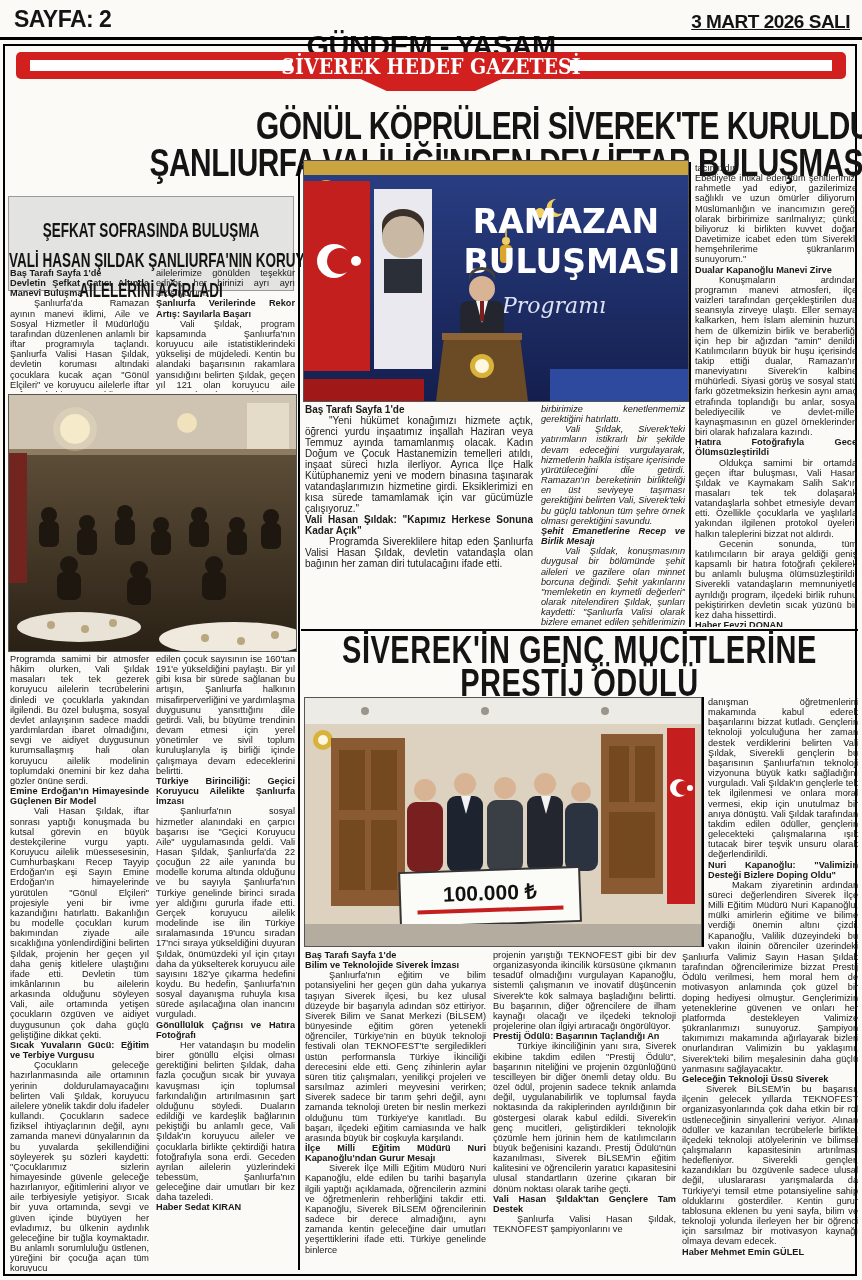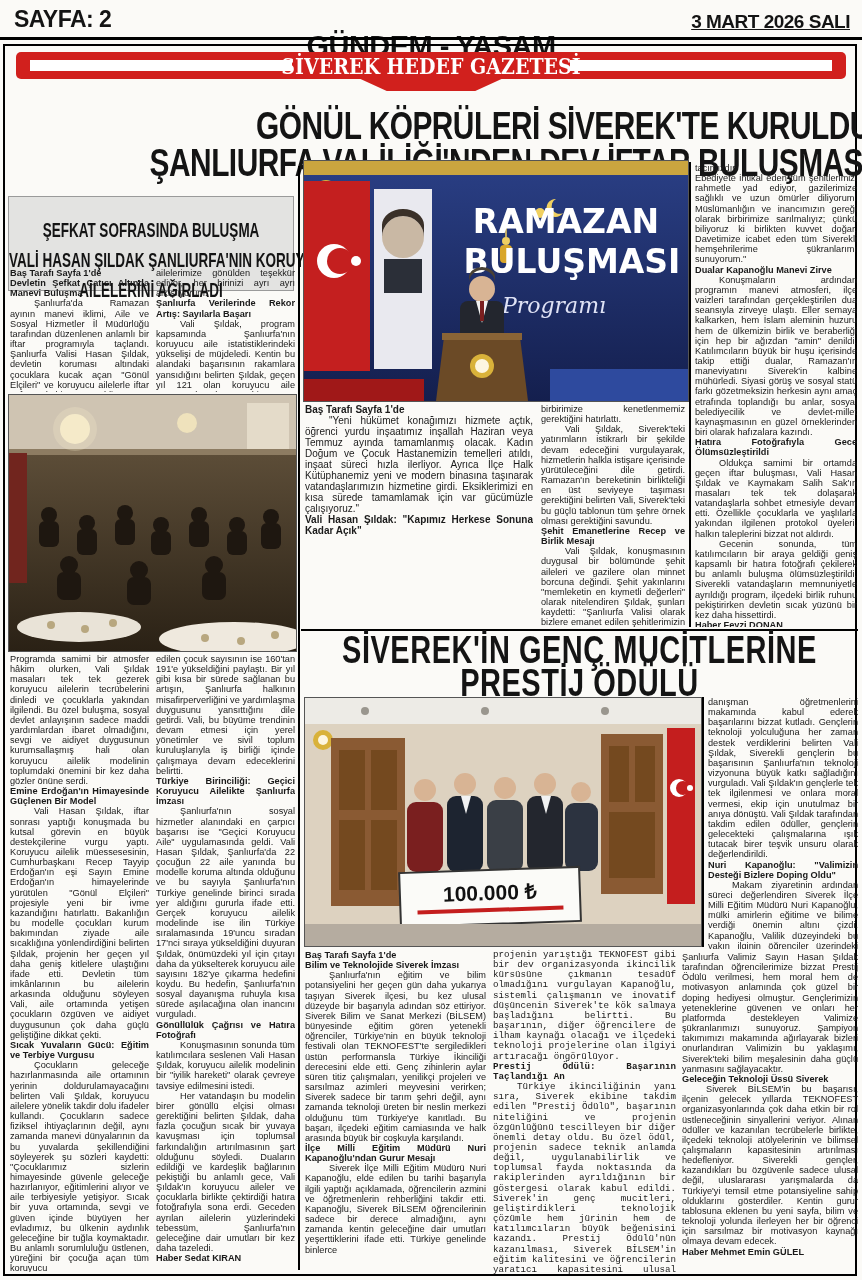--- a/index.html
+++ b/index.html
@@ -42,26 +42,26 @@
   .blk.body{text-indent:24px;}
   .blk.sub{font-weight:bold;}
   .blk.byline{font-weight:bold;}
   #colA{font-size:10px;line-height:11px;}
   
   #colL1{left:10px;top:268px;width:139px;height:124px;}
   #colL2{left:156px;top:268px;width:139px;height:124px;}
   #colL1b{left:10px;top:654px;width:139px;height:618px;}
   #colL2b{left:156px;top:654px;width:139px;height:618px;}
   #colA{left:305px;top:404px;width:228px;height:223px;}
-  #colB{left:541px;top:404px;width:144px;height:223px;}
+  #colB{left:541px;top:404px;width:144px;height:223px;font-style:italic;}
   #colC{left:695px;top:163px;width:162px;height:464px;}
   #colDtop{left:708px;top:697px;width:150px;height:252px;}
   #colDbot{left:682px;top:952px;width:176px;height:322px;}
   #colE{left:305px;top:950px;width:181px;height:324px;}
-  #colF{left:493px;top:950px;width:183px;height:324px;font-family:Liberation Mono, monospace;}
+  #colF{left:493px;top:950px;width:183px;height:324px;}
   
   .vrule{background:#000;width:2px;}
   #rule-left{left:298px;top:166px;height:1104px;}
   #rule-mid{left:689px;top:162px;height:465px;}
   #rule-d{left:702px;top:697px;height:250px;}
   #rule-h2{left:301px;top:629px;width:557px;height:2px;background:#000;}
   
   .photo{display:block;border:1px solid #555;background:#888;}
   #photo1{left:8px;top:394px;}
   #photo2{left:303px;top:160px;}
@@ -108,28 +108,28 @@
     <p class="blk sub">Emine Erdoğan'ın Himayesinde Güçlenen Bir Model</p>
     <p class="blk body">Vali Hasan Şıldak, iftar sonrası yaptığı konuşmada bu kutsal görevin en büyük destekçilerine vurgu yaptı. Koruyucu ailelik müessesesinin, Cumhurbaşkanı Recep Tayyip Erdoğan'ın eşi Sayın Emine Erdoğan'ın himayelerinde yürütülen "Gönül Elçileri" projesiyle yeni bir ivme kazandığını hatırlattı. Bakanlığın bu modelle çocukları kurum bakımından ziyade aile sıcaklığına yönlendirdiğini belirten Şıldak, projenin her geçen yıl daha geniş kitlelere ulaştığını ifade etti. Devletin tüm imkânlarının bu ailelerin arkasında olduğunu söyleyen Vali, aile ortamında yetişen çocukların özgüven ve aidiyet duygusunun çok daha güçlü geliştiğine dikkat çekti.</p>
     <p class="blk sub">Sıcak Yuvaların Gücü: Eğitim ve Terbiye Vurgusu</p>
     <p class="blk body">Çocukların geleceğe hazırlanmasında aile ortamının yerinin doldurulamayacağını belirten Vali Şıldak, koruyucu ailelere yönelik takdir dolu ifadeler kullandı. Çocukların sadece fiziksel ihtiyaçlarının değil, aynı zamanda manevi dünyalarının da bu yuvalarda şekillendiğini söyleyerek şu sözleri kaydetti: "Çocuklarımız sizlerin himayesinde güvenle geleceğe hazırlanıyor, eğitimlerini alıyor ve aile terbiyesiyle yetişiyor. Sıcak bir yuva ortamında, sevgi ve güven içinde büyüyen her evladımız, bu ülkenin aydınlık geleceğine bir tuğla koymaktadır. Bu anlamlı sorumluluğu üstlenen, yüreğini bir çocuğa açan tüm koruyucu</p>
   </div>
 <div class="abs col" id="colL2b">
     <p class="blk flush">edilen çocuk sayısının ise 160'tan 191'e yükseldiğini paylaştı. Bir yıl gibi kısa bir sürede sağlanan bu artışın, Şanlıurfa halkının misafirperverliğini ve yardımlaşma duygusunu yansıttığını dile getirdi. Vali, bu büyüme trendinin devam etmesi için yerel yönetimler ve sivil toplum kuruluşlarıyla iş birliği içinde çalışmaya devam edeceklerini belirtti.</p>
     <p class="blk sub">Türkiye Birinciliği: Geçici Koruyucu Ailelikte Şanlıurfa İmzası</p>
     <p class="blk body">Şanlıurfa'nın sosyal hizmetler alanındaki en çarpıcı başarısı ise "Geçici Koruyucu Aile" uygulamasında geldi. Vali Hasan Şıldak, Şanlıurfa'da 22 çocuğun 22 aile yanında bu modelle koruma altında olduğunu ve bu sayıyla Şanlıurfa'nın Türkiye genelinde birinci sırada yer aldığını gururla ifade etti. Gerçek koruyucu ailelik modelinde ise ilin Türkiye sıralamasında 19'uncu sıradan 17'nci sıraya yükseldiğini duyuran Şıldak, önümüzdeki yıl için çıtayı daha da yükselterek koruyucu aile sayısını 182'ye çıkarma hedefini koydu. Bu hedefin, Şanlıurfa'nın sosyal dayanışma ruhuyla kısa sürede aşılacağına olan inancını vurguladı.</p>
     <p class="blk sub">Gönüllülük Çağrısı ve Hatıra Fotoğrafı</p>
-    <p class="blk body">Konuşmasının sonunda tüm katılımcılara seslenen Vali Hasan Şıldak, koruyucu ailelik modelinin bir "iyilik hareketi" olarak çevreye tavsiye edilmesini istedi.</p>
     <p class="blk body">Her vatandaşın bu modelin birer gönüllü elçisi olması gerektiğini belirten Şıldak, daha fazla çocuğun sıcak bir yuvaya kavuşması için toplumsal farkındalığın artırılmasının şart olduğunu söyledi. Duaların edildiği ve kardeşlik bağlarının pekiştiği bu anlamlı gece, Vali Şıldak'ın koruyucu aileler ve çocuklarla birlikte çektirdiği hatıra fotoğrafıyla sona erdi. Geceden ayrılan ailelerin yüzlerindeki tebessüm, Şanlıurfa'nın geleceğine dair umutları bir kez daha tazeledi.</p>
     <p class="blk byline">Haber Sedat KIRAN</p>
   </div>
 <div class="abs col" id="colA">
     <p class="blk sub">Baş Tarafı Sayfa 1'de</p>
     <p class="blk body">"Yeni hükümet konağımızı hizmete açtık, öğrenci yurdu inşaatımız inşallah Haziran veya Temmuz ayında tamamlanmış olacak. Kadın Doğum ve Çocuk Hastanemizin temelleri atıldı, inşaat süreci hızla ilerliyor. Ayrıca İlçe Halk Kütüphanemiz yeni ve modern binasına taşınarak vatandaşlarımızın hizmetine girdi. Eksiklerimizi en kısa sürede tamamlamak için var gücümüzle çalışıyoruz."</p>
     <p class="blk sub">Vali Hasan Şıldak: "Kapımız Herkese Sonuna Kadar Açık"</p>
+    <p class="blk body">Programda Sivereklilere hitap eden Şanlıurfa Valisi Hasan Şıldak, devletin vatandaşla olan bağının her zaman diri tutulacağını ifade etti.</p>
   </div>
 <div class="abs col" id="colB">
     <p class="blk flush">birbirimize kenetlenmemiz gerektiğini hatırlattı.</p>
     <p class="blk body">Vali Şıldak, Siverek'teki yatırımların istikrarlı bir şekilde devam edeceğini vurgulayarak, hizmetlerin halkla istişare içerisinde yürütüleceğini dile getirdi. Ramazan'ın bereketinin birlikteliği en üst seviyeye taşıması gerektiğini belirten Vali, Siverek'teki bu güçlü tablonun tüm şehre örnek olması gerektiğini savundu.</p>
     <p class="blk sub">Şehit Emanetlerine Recep ve Birlik Mesajı</p>
     <p class="blk body">Vali Şıldak, konuşmasının duygusal bir bölümünde şehit aileleri ve gazilere olan minnet borcuna değindi. Şehit yakınlarını "memleketin en kıymetli değerleri" olarak nitelendiren Şıldak, şunları kaydetti: "Şanlıurfa Valisi olarak bizlere emanet edilen şehitlerimizin ailelerini her zaman ön planda tutacağız. Onlar bu topraklarının asıl sahipleri ve baş</p>
   </div>
 <div class="abs col" id="colC">
     <p class="blk flush">tacımızdır.</p>
     <p class="blk flush">Ebediyete intikal eden tüm şehitlerimizi rahmetle yad ediyor, gazilerimize sağlıklı ve uzun ömürler diliyorum. Müslümanlığın ve inancımızın gereği olarak birbirimize sarılmalıyız; çünkü biliyoruz ki birlikten kuvvet doğar. Davetimize icabet eden tüm Siverekli hemşehrilerime şükranlarımı sunuyorum."</p>

